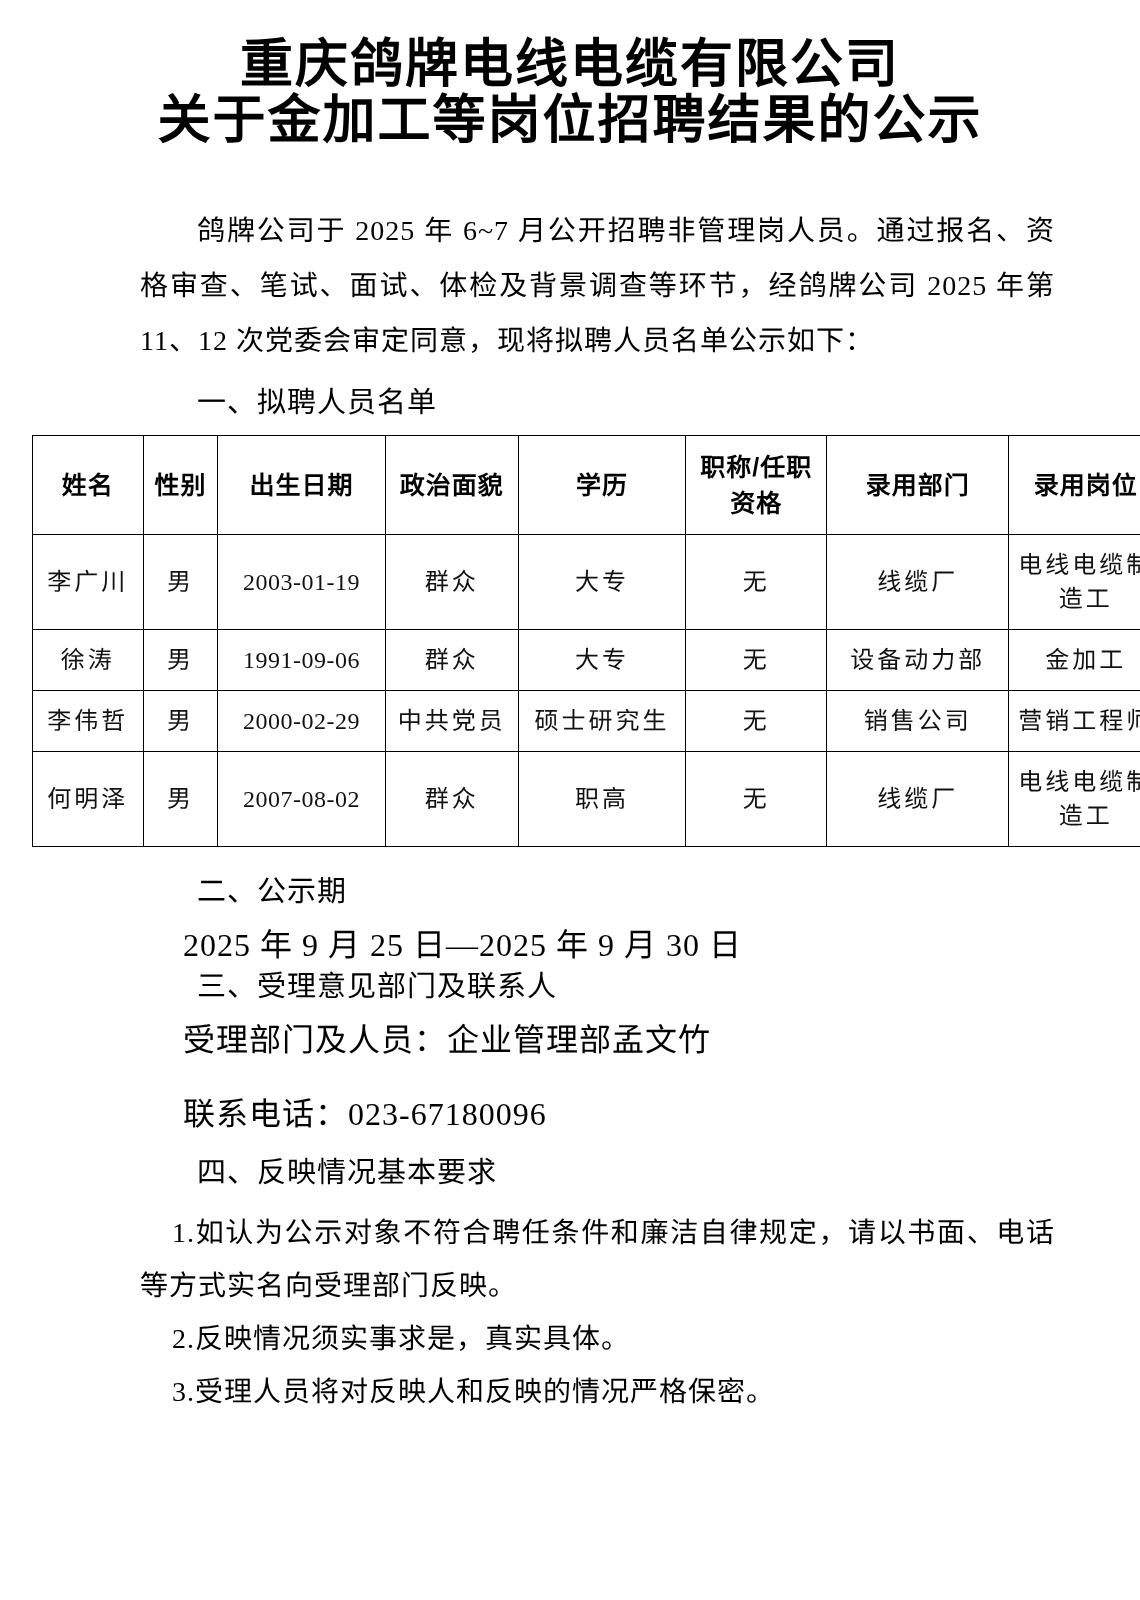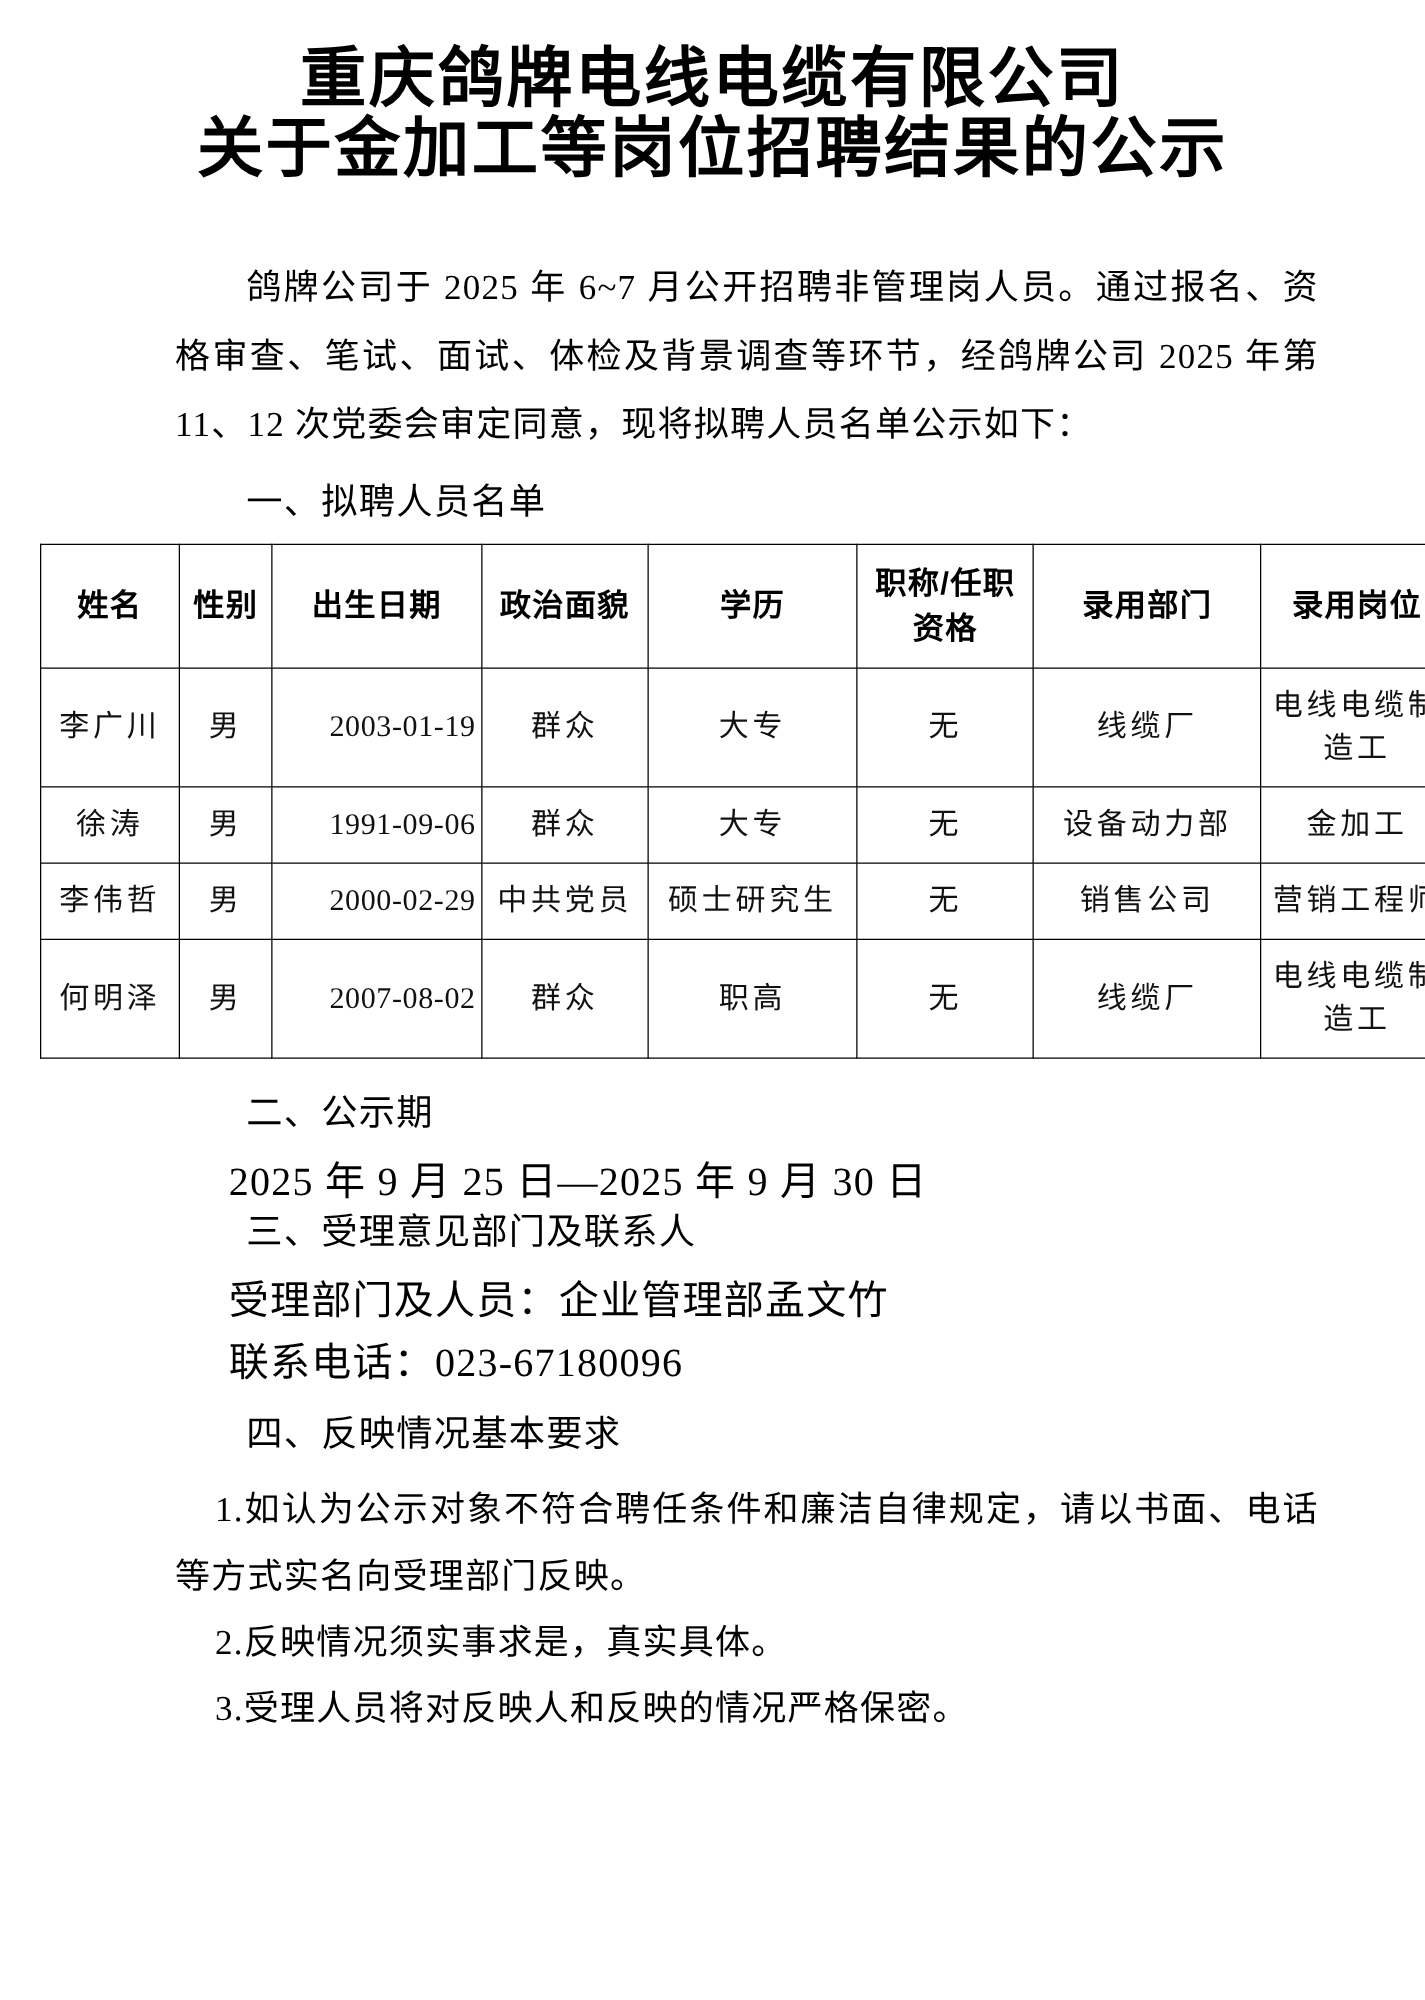--- a/index.html
+++ b/index.html
@@ -77,38 +77,38 @@
     height: 80px;
     letter-spacing: 1px;
   }
   table.hire-table td {
     font-family: "Liberation Serif", "DejaVu Serif", serif;
     font-weight: normal;
     line-height: 34px;
     letter-spacing: 3px;
     color: #111111;
   }
-  table.hire-table td:nth-child(3) { letter-spacing: 0.5px; text-align: right; }
+  table.hire-table td:nth-child(3) { letter-spacing: 0.5px; }
   table.hire-table th:nth-child(1), table.hire-table td:nth-child(1) { width: 9.8%; }
   table.hire-table th:nth-child(2), table.hire-table td:nth-child(2) { width: 6.6%; }
   table.hire-table th:nth-child(3), table.hire-table td:nth-child(3) { width: 14.8%; }
   table.hire-table th:nth-child(4), table.hire-table td:nth-child(4) { width: 11.8%; }
   table.hire-table th:nth-child(5), table.hire-table td:nth-child(5) { width: 14.8%; }
   table.hire-table th:nth-child(6), table.hire-table td:nth-child(6) { width: 12.5%; }
   table.hire-table th:nth-child(7), table.hire-table td:nth-child(7) { width: 16.1%; }
   table.hire-table th:nth-child(8), table.hire-table td:nth-child(8) { width: 13.6%; }
 
   .plain-line {
     margin: 14px 0 0 0;
     font-size: 32px;
     line-height: 40px;
     padding-left: 43px;
     letter-spacing: 1px;
   }
-  .plain-line.phone { margin-top: 10px; }
+  .plain-line.phone { margin-top: 34px; }
   .req-item {
     margin: 0;
     font-size: 28px;
     line-height: 53px;
     text-align: justify;
     text-indent: 32px;
     letter-spacing: 1px;
   }
   .req-item.first { margin-top: 14px; }
 </style>

